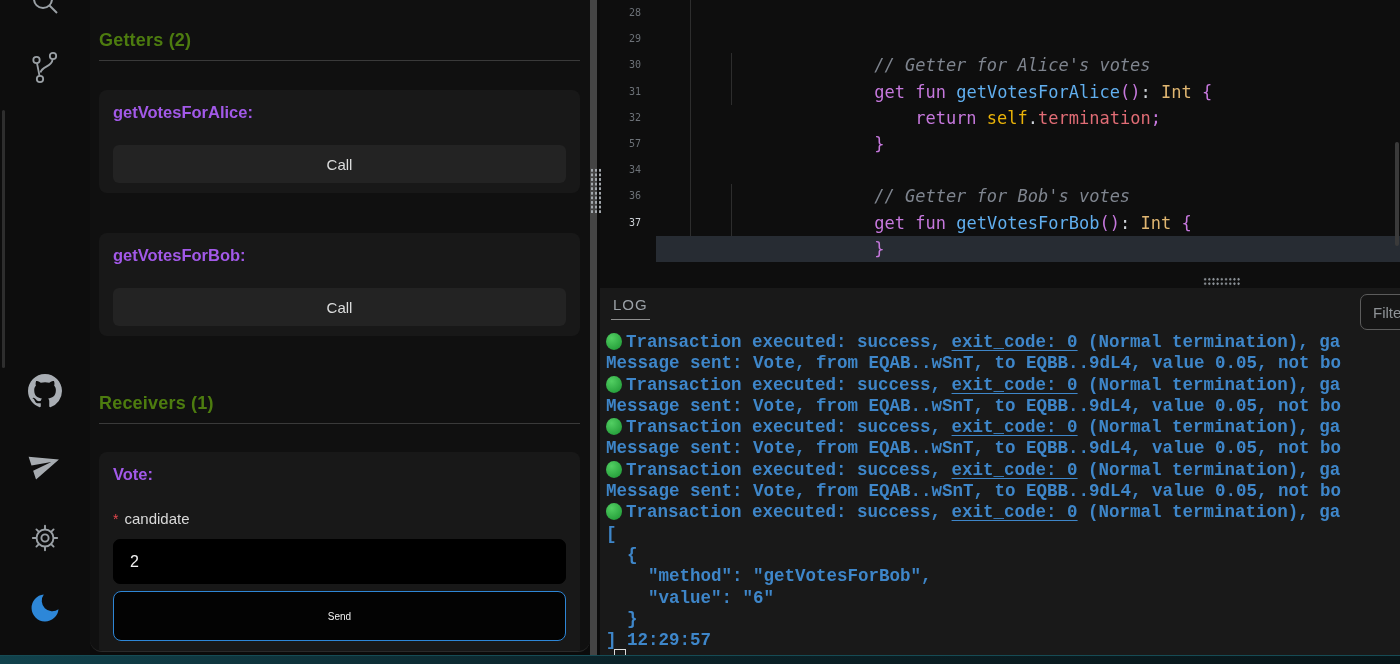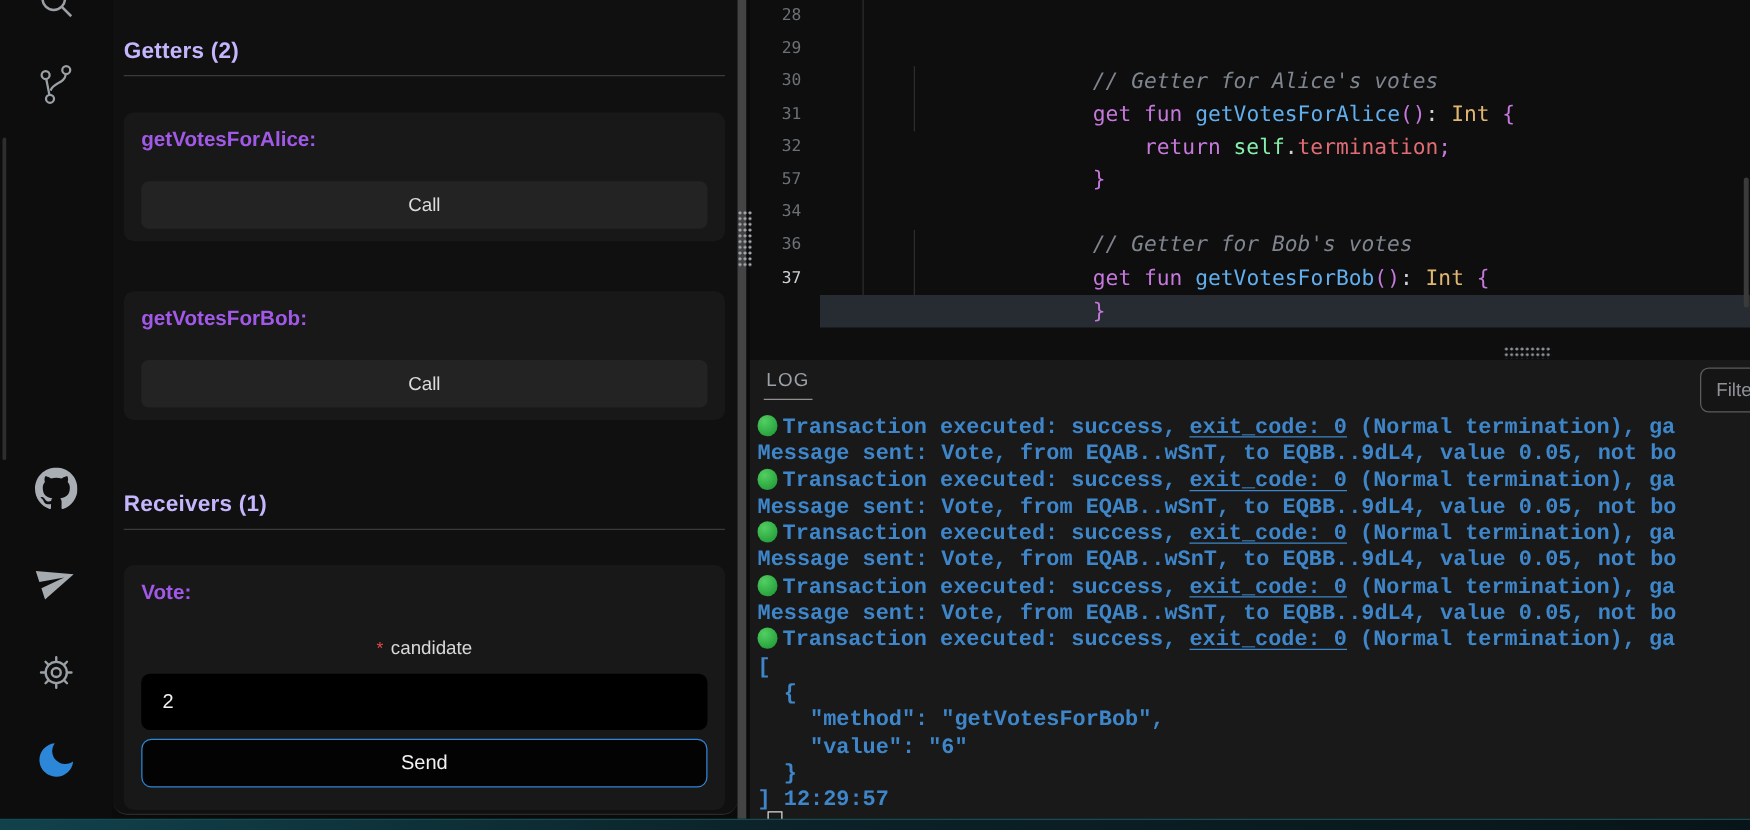--- a/index.html
+++ b/index.html
@@ -14,37 +14,37 @@
   .pos-branch{top:50px;}
   .pos-github{top:374px;}
   .pos-telegram{top:448px;}
   .pos-gear{top:520px;}
   .pos-moon{top:590px;}
   .mini-scroll{position:absolute;left:2px;top:110px;width:3px;height:258px;background:#2e2e2e;border-radius:2px;}
 
   
   .left-panel{width:500px;flex:none;box-sizing:border-box;height:652px;background:#101010;
     border-radius:0 0 12px 12px;border-bottom:1px solid #2a2a2a;padding:30px 10px 0 9px;overflow:hidden;}
-  .panel-heading{margin:0;font-size:18px;font-weight:700;color:#c4b5fd;letter-spacing:.2px;}
+  .panel-heading{margin:0;font-size:18px;font-weight:700;color:#4d7c0f;letter-spacing:.2px;}
   .hr{height:1px;background:#3a3a3a;margin-top:9px;}
   .card{background:#181818;border-radius:8px;padding:13px 14px 10px;}
   .getters-list .getter-card{margin-top:40px;}
   .getters-list div.getter-card:first-of-type{margin-top:29px;}
   .purple-label{color:#a259e8;font-weight:700;font-size:16.5px;}
   .call-btn{display:block;width:100%;margin-top:23px;height:38px;background:#232323;border:none;border-radius:6px;
     color:#dcdddd;font-size:15px;font-family:"Liberation Sans",sans-serif;cursor:pointer;}
   .receivers-heading{margin-top:57px;}
   .receiver-card{margin-top:28px;padding-bottom:18px;}
-  .field-row{margin-top:26px;font-size:15px;color:#d9d9d9;text-align:center;}
+  .field-row{margin-top:26px;font-size:15px;color:#d9d9d9;}
   .req{color:#e5484d;margin-right:6px;font-size:14px;}
   .text-input{display:block;box-sizing:border-box;width:100%;margin-top:12px;height:45px;background:#000;
     border:1px solid #000;border-radius:7px;color:#f2f2f2;font-size:16px;padding:0 16px;outline:none;
     font-family:"Liberation Sans",sans-serif;}
-  .send-btn{display:block;box-sizing:border-box;width:100%;margin-top:7px;height:39px;background:#030303;
-    border:1.5px solid #2e86d6;border-radius:8px;color:#f2f2f2;font-size:16px;cursor:pointer;
+  .send-btn{display:block;box-sizing:border-box;width:100%;margin-top:7px;height:50px;background:#030303;
+    border:1.5px solid #2e86d6;border-radius:8px;color:#f2f2f2;font-size:10px;cursor:pointer;
     font-family:"Liberation Sans",sans-serif;}
 
   
   .v-divider{width:10px;flex:none;position:relative;background:#0b0b0b;}
   .v-scrollbar{position:absolute;left:0;top:0;width:7px;height:655px;background:#444;}
   .v-grip{position:absolute;left:0;top:168px;width:12px;height:46px;z-index:2;
     background-image:radial-gradient(circle,#a2a7ac 1.1px,transparent 1.4px);background-size:4px 4.6px;}
 
   
   .right-col{flex:1;min-width:0;display:flex;flex-direction:column;position:relative;}
@@ -53,29 +53,29 @@
   .editor{position:relative;flex:none;height:288px;background:#0e0e0e;overflow:hidden;
     font-family:"DejaVu Sans Mono",monospace;font-size:17px;}
   .cur-line-bg{position:absolute;left:56px;right:0;top:236px;height:26px;background:#272c33;}
   .indent-guide{position:absolute;width:1px;background:#2d2d2d;}
   .g0{left:90px;top:0;height:236px;}
   .g1a{left:131px;top:53px;height:52px;}
   .g1b{left:131px;top:184px;height:52px;}
   .editor-scrollbar{position:absolute;right:1px;top:142px;width:4px;height:104px;background:#3a3a3a;border-radius:2px;}
   .code-lines{position:relative;}
   .code-line{display:flex;height:26.2px;line-height:26.2px;white-space:pre;}
-  .ln{flex:none;width:90px;box-sizing:border-box;padding-right:49px;text-align:right;color:#6c7177;font-size:13px;}
+  .ln{flex:none;width:90px;box-sizing:border-box;padding-right:49px;text-align:right;color:#6c7177;font-size:10px;}
   .code-line.current .ln{color:#cdd1d6;}
   .code-text{flex:1;}
   .cm{color:#7f858f;font-style:italic;}
   .kw{color:#c678dd;}
   .fn{color:#61afef;}
   .ty{color:#e0b671;}
   .pr{color:#e06c75;}
-  .sf{color:#86efac;margin-top:24px;}
+  .sf{color:#eab308;margin-top:24px;}
   .pu{color:#c678dd;}
   .pl{color:#ced3d9;}
 
   
   .h-grip{position:absolute;left:603px;top:277px;width:38px;height:10px;z-index:3;
     background-image:radial-gradient(circle,#8f959b 1px,transparent 1.3px);background-size:4.2px 4.5px;}
 
   
   .log-panel{flex:1;background:#191919;position:relative;box-sizing:border-box;padding:6px 0 0 6px;
     font-family:"Liberation Mono",monospace;overflow:visible;}

